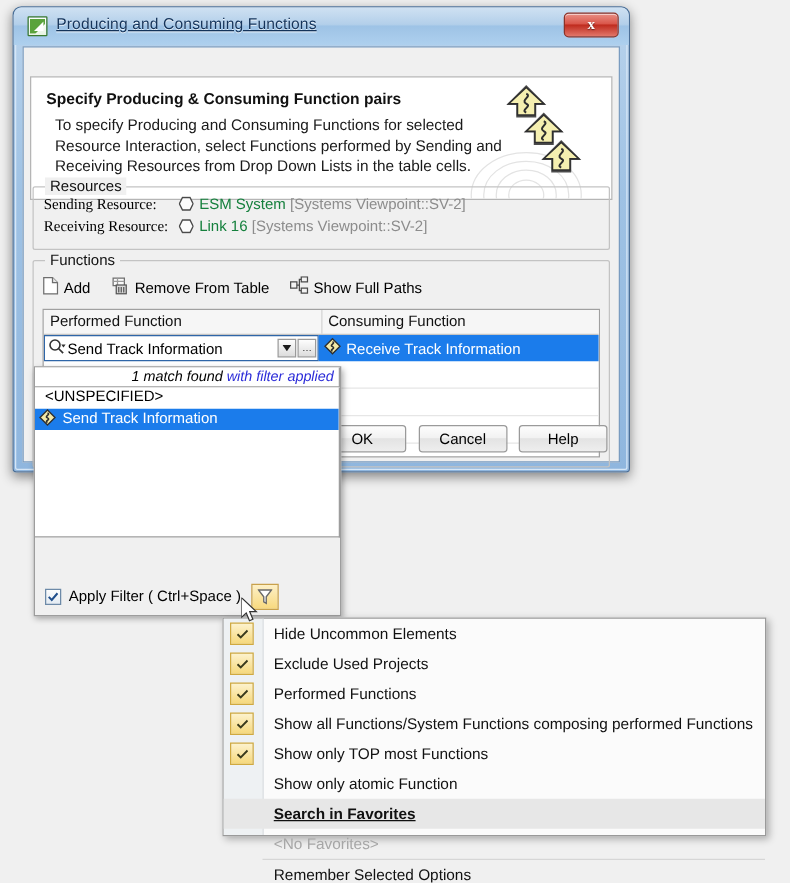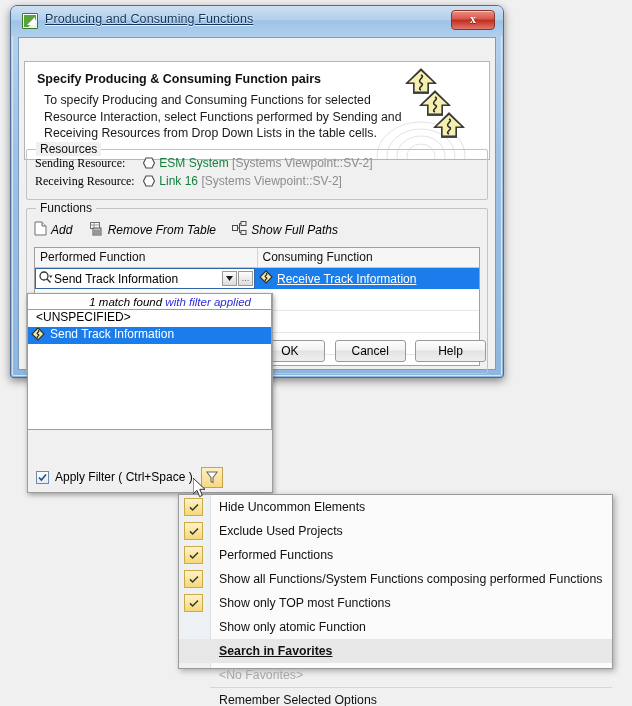--- a/index.html
+++ b/index.html
@@ -102,37 +102,37 @@
   .res-row{position:absolute;left:8px;font-size:12px;color:#000;white-space:nowrap;}
   .res-label{display:inline-block;width:105px;font-family:Liberation Serif, serif;}
   .hexicon{
     display:inline-block;width:12px;height:12px;vertical-align:-2px;margin-right:4px;
   }
   .res-name{color:#15803d;text-align:right;}
   .res-path{color:#8c8c8c;}
 
   
   .ftoolbar{position:absolute;left:7px;top:12px;height:20px;white-space:nowrap;}
-  .tbitem{display:inline-flex;align-items:center;margin-right:13px;cursor:pointer;font-size:12px;font-style:italic;}
+  .tbitem{display:inline-flex;align-items:center;margin-right:13px;cursor:pointer;font-size:12px;}
   .tbitem svg{margin-right:4px;}
 
   
   .tablewrap{
     position:absolute;left:7px;top:38px;right:7px;bottom:7px;
     border:1px solid #a0a0a0;background:#fff;box-sizing:border-box;overflow:hidden;
   }
   .thead{display:flex;height:19px;background:#f6f6f6;border-bottom:1px solid #c5c5c5;}
   .th{
     flex:1;padding:2px 0 0 5px;font-size:12px;color:#111;
     border-right:1px solid #d4d4d4;box-sizing:border-box;
   }
   .th:last-child{border-right:none;}
   .trow{display:flex;height:21px;}
   .td{flex:1;box-sizing:border-box;position:relative;}
-  .td.right{background:#1b7ceb;color:#fff;display:flex;align-items:center;padding-left:4px;text-decoration:underline;}
+  .td.right{background:#1b7ceb;color:#fff;display:flex;align-items:center;padding-left:4px;}
   .td.right .fnlabel{margin-left:4px;font-size:12px;}
   .grid-line{border-bottom:1px solid #e6e6e6;height:21px;}
 
   
   .editor{
     position:absolute;left:0;top:0;width:100%;height:21px;
     border:1px solid #2f66a8;background:#fff;box-sizing:border-box;display:flex;align-items:center;
   }
   .editor .mag{margin:0 1px 0 2px;}
   .editor input{
@@ -148,21 +148,21 @@
 
   
   .dropdown{
     position:absolute;left:27px;top:293px;width:246px;height:200px;
     background:#f0f0f0;border:1px solid #9d9d9d;box-sizing:border-box;
     box-shadow:1px 2px 5px rgba(0,0,0,.35);
   }
   .dd-match{
     position:absolute;left:0;top:0;right:0;height:16px;
     background:#fff;border-bottom:1px solid #9d9d9d;border-right:1px solid #9d9d9d;
-    box-sizing:border-box;text-align:right;padding-right:20px;
+    box-sizing:border-box;text-align:right;padding-right:4px;
     font-style:italic;font-size:11.5px;color:#000;line-height:16px;
   }
   .dd-match em{font-style:italic;color:#2b2bd8;}
   .dd-list{
     position:absolute;left:0;top:16px;right:0;height:120px;
     background:#fff;border-right:1px solid #9d9d9d;border-bottom:1px solid #9d9d9d;
     box-sizing:border-box;overflow:hidden;
   }
   .dd-item{height:17px;display:flex;align-items:flex-start;padding-left:3px;font-size:12px;cursor:pointer;}
   .dd-item.sel{background:#1b7ceb;color:#fff;}

